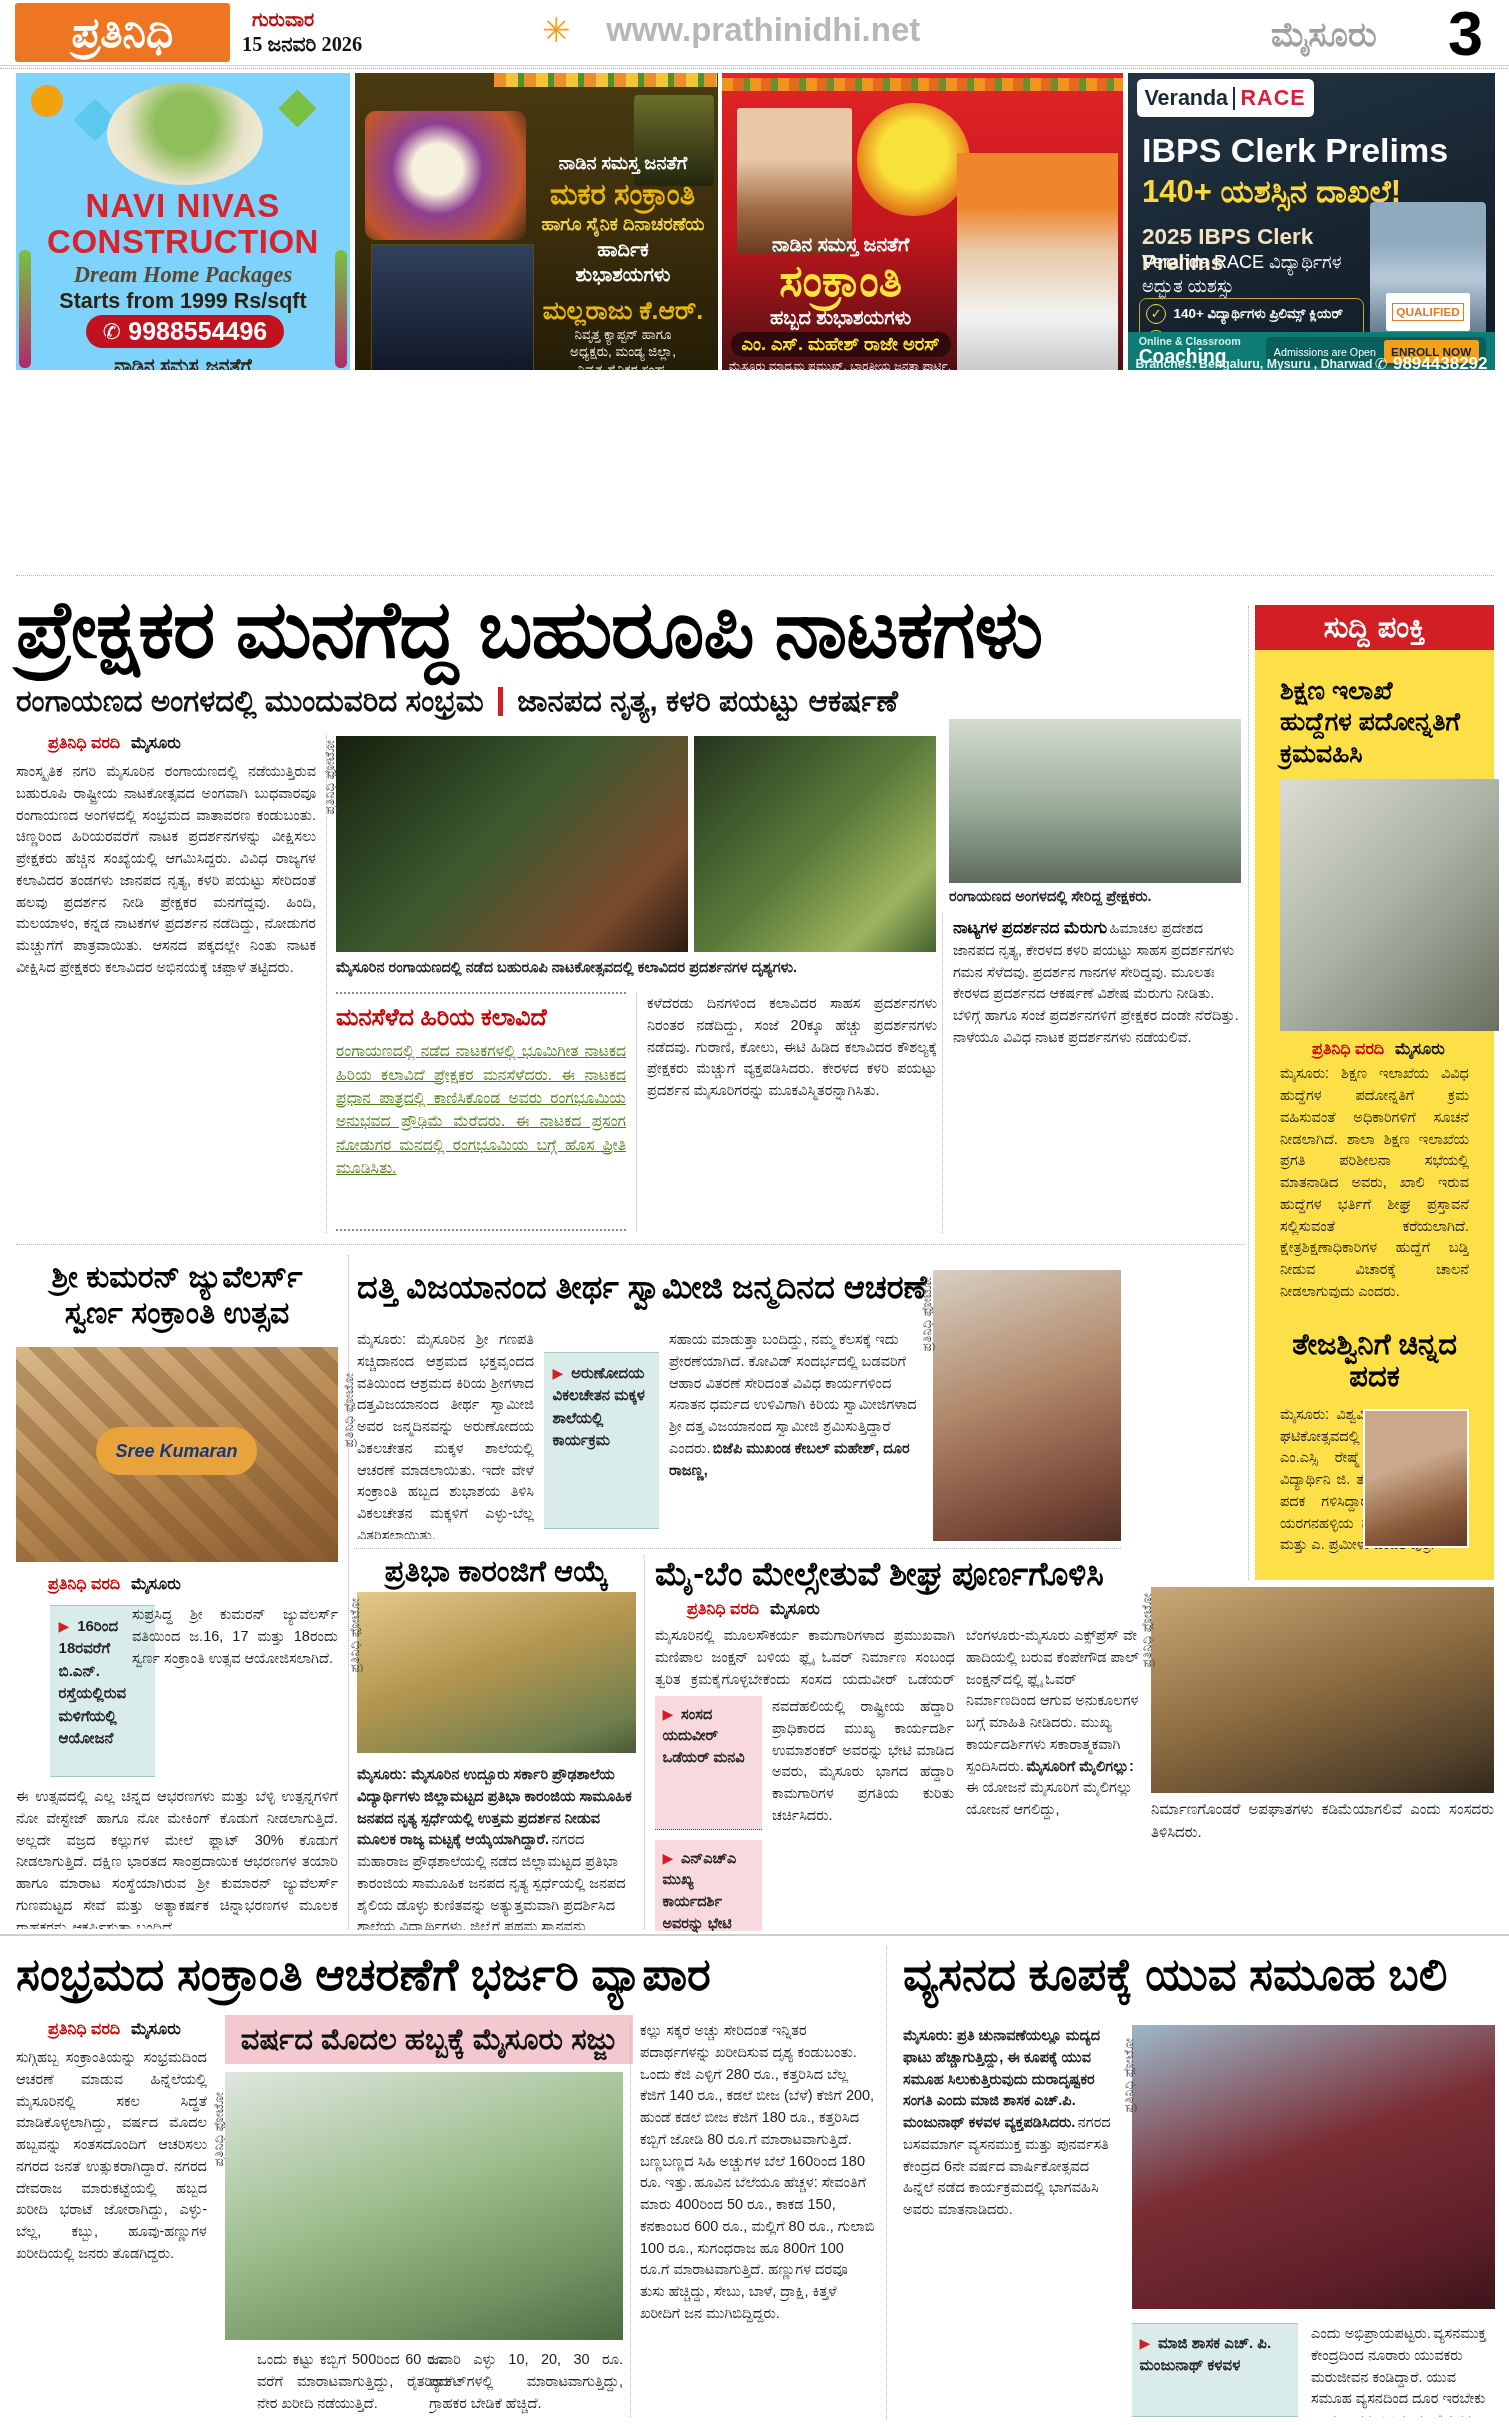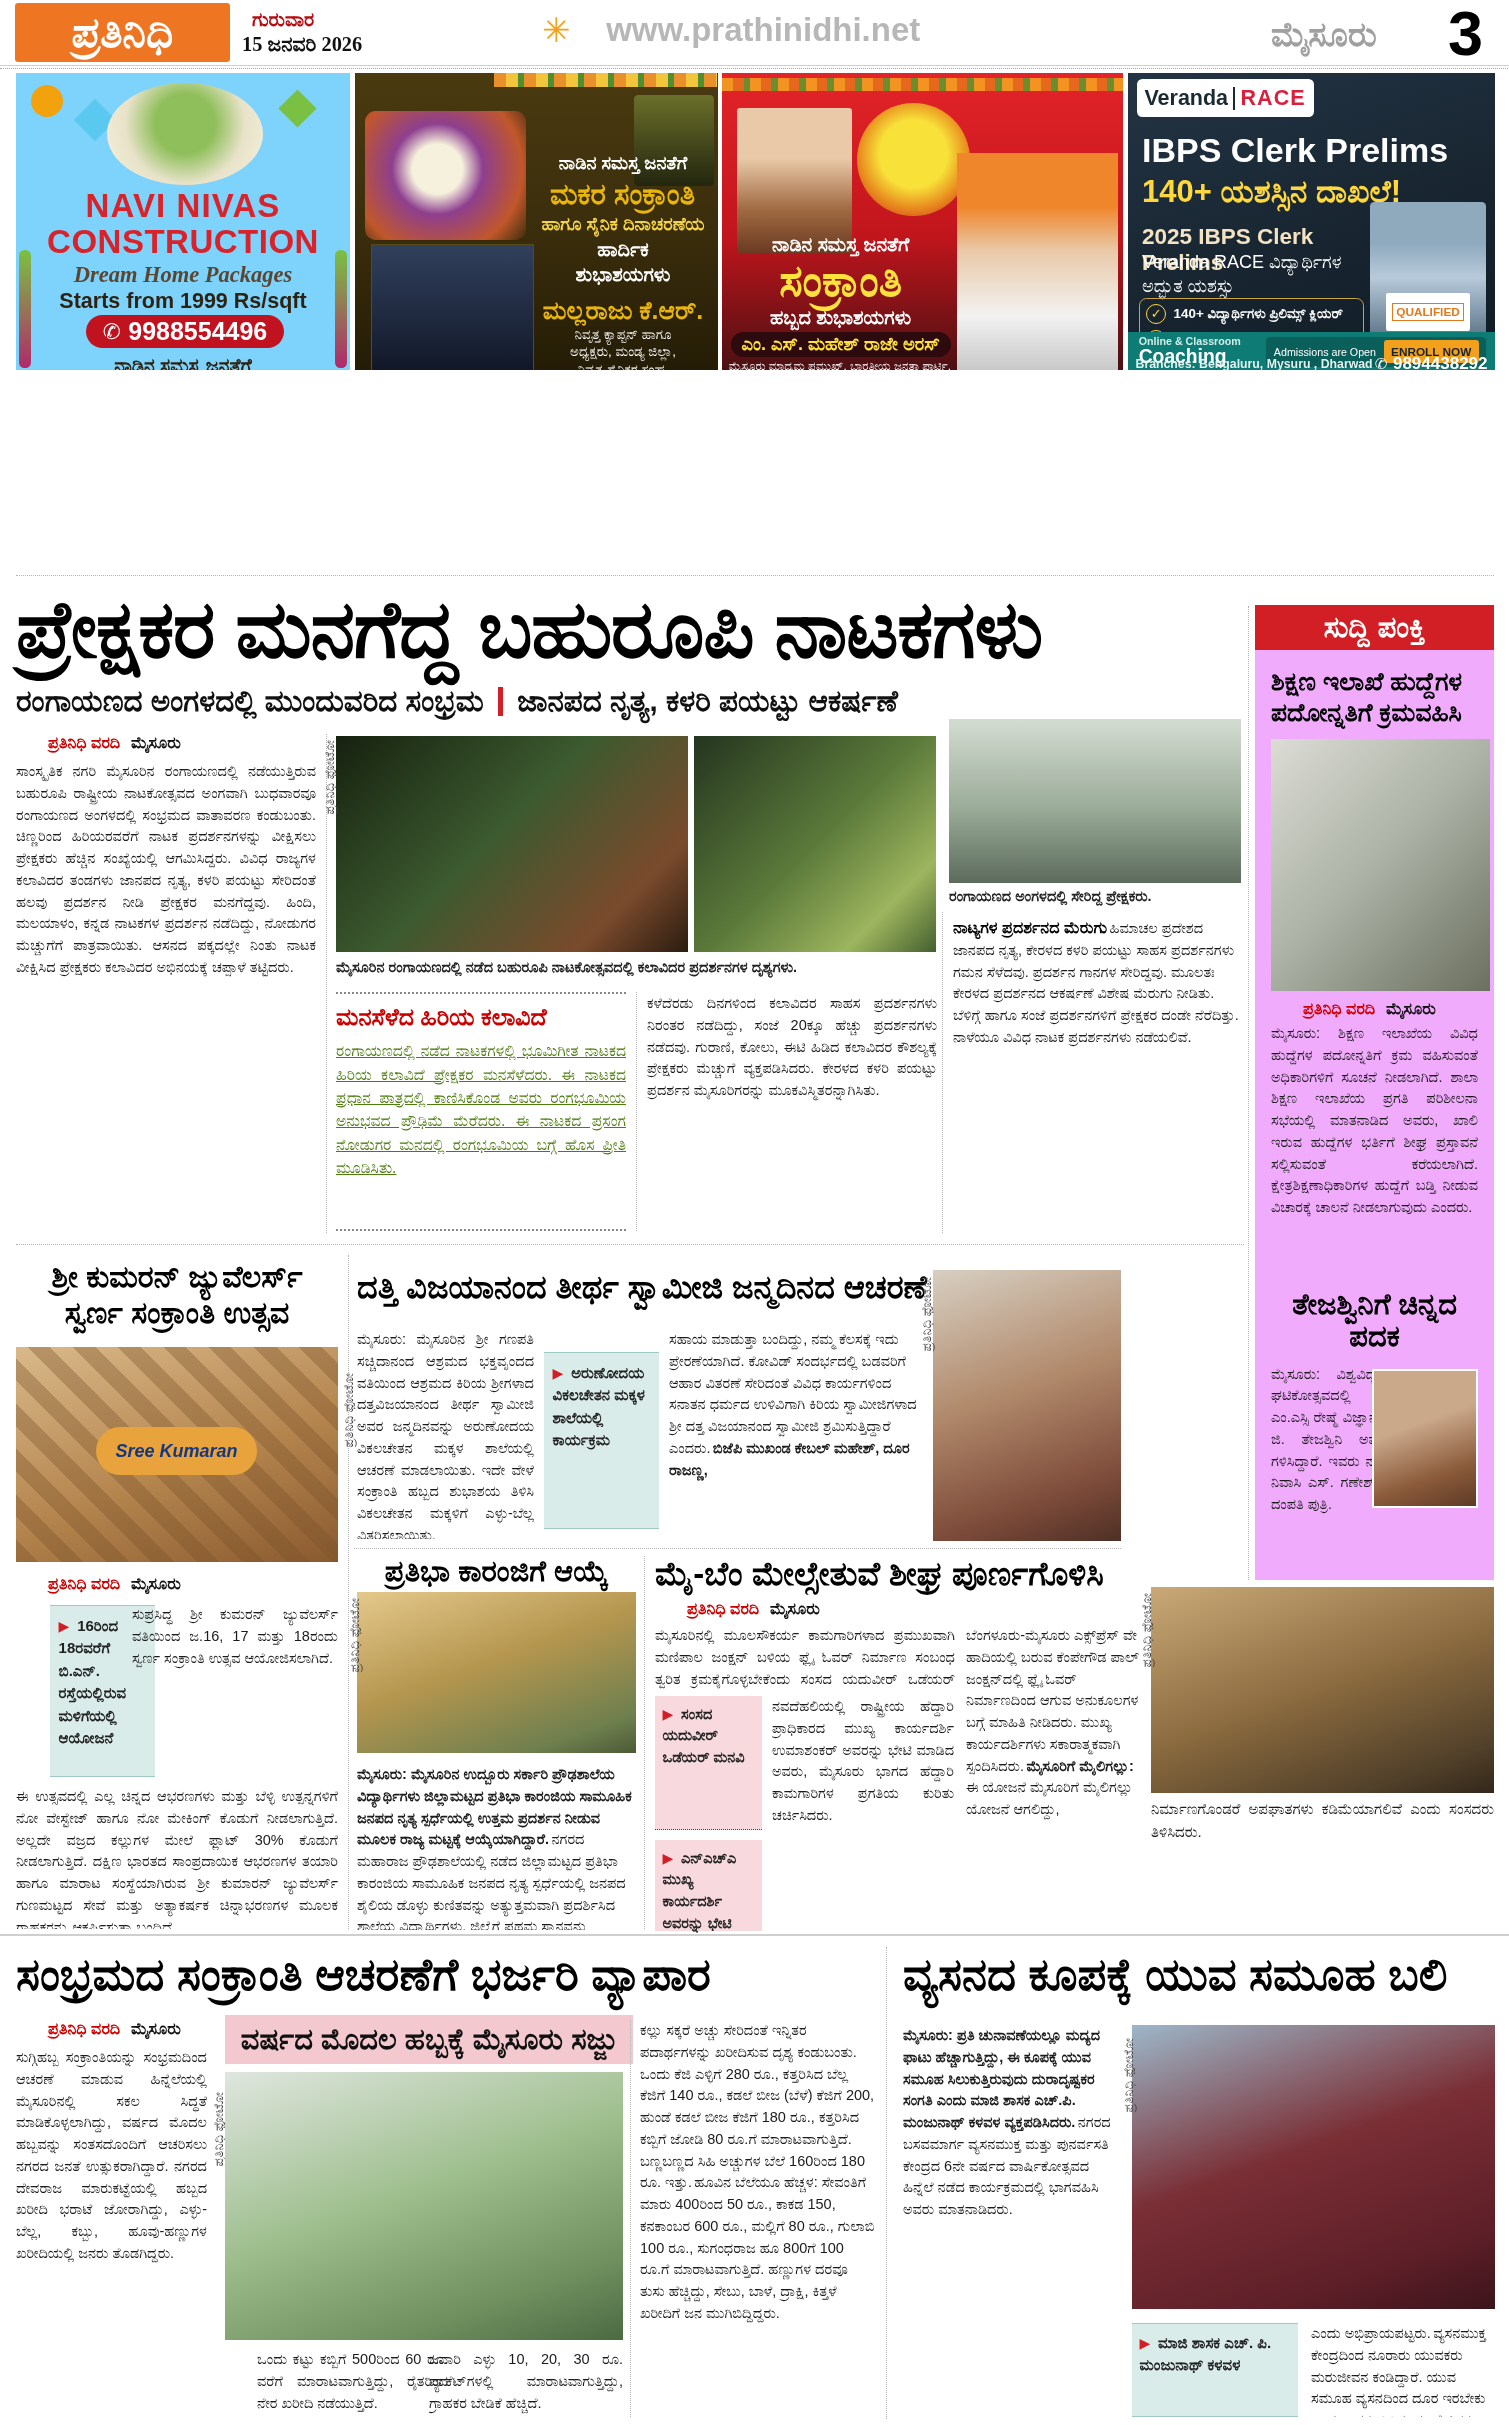--- a/index.html
+++ b/index.html
@@ -185,21 +185,21 @@
   <div class="vrule" style="left:942px;top:912px;height:321px;"></div>
   <div class="abs" style="left:953px;top:918px;width:290px;height:314px;overflow:hidden;">
     <span class="b" style="font-size:16px;color:#000;">ನಾಟ್ಯಗಳ ಪ್ರದರ್ಶನದ ಮೆರುಗು</span>
     <span class="bodytxt" style="display:inline;">ಹಿಮಾಚಲ ಪ್ರದೇಶದ ಜಾನಪದ ನೃತ್ಯ, ಕೇರಳದ ಕಳರಿ ಪಯಟ್ಟು ಸಾಹಸ ಪ್ರದರ್ಶನಗಳು ಗಮನ ಸೆಳೆದವು. ಪ್ರದರ್ಶನ ಗಾನಗಳ ಸೇರಿದ್ದವು. ಮೂಲತಃ ಕೇರಳದ ಪ್ರದರ್ಶನದ ಆಕರ್ಷಣೆ ವಿಶೇಷ ಮೆರುಗು ನೀಡಿತು. ಬೆಳಿಗ್ಗೆ ಹಾಗೂ ಸಂಜೆ ಪ್ರದರ್ಶನಗಳಿಗೆ ಪ್ರೇಕ್ಷಕರ ದಂಡೇ ನೆರೆದಿತ್ತು. ನಾಳೆಯೂ ವಿವಿಧ ನಾಟಕ ಪ್ರದರ್ಶನಗಳು ನಡೆಯಲಿವೆ.</span>
   </div>
 
   <div class="vrule" style="left:1248px;top:606px;height:974px;"></div>
   <div class="abs" style="left:1255px;top:605px;width:239px;height:45px;background:#d21f26;display:flex;align-items:center;justify-content:center;">
     <span class="b" style="color:#fff;font-size:29px;">ಸುದ್ದಿ ಪಂಕ್ತಿ</span>
   </div>
-  <div class="abs" style="left:1255px;top:650px;width:239px;height:930px;background:#f0abfc;box-sizing:border-box;padding:16px;">
+  <div class="abs" style="left:1255px;top:650px;width:239px;height:930px;background:#fde047;box-sizing:border-box;padding:25px;">
     <div class="headline" style="font-size:25px;line-height:1.25;margin-bottom:10.7px;">ಶಿಕ್ಷಣ ಇಲಾಖೆ ಹುದ್ದೆಗಳ ಪದೋನ್ನತಿಗೆ ಕ್ರಮವಹಿಸಿ</div>
     <div class="photo" style="position:relative;width:219px;height:252px;background:linear-gradient(135deg,#dcdcd4 0%,#aab1a4 50%,#6b705f 100%);margin-bottom:8.6px;"></div>
     <div class="byline" style="margin-bottom:5.4px;">
       <span class="ag">ಪ್ರತಿನಿಧಿ ವರದಿ</span>
       <span class="ct" style="margin-left:6.4px;">ಮೈಸೂರು</span>
     </div>
     <div class="bodytxt" style="height:252px;overflow:hidden;margin-bottom:14px;">ಮೈಸೂರು: ಶಿಕ್ಷಣ ಇಲಾಖೆಯ ವಿವಿಧ ಹುದ್ದೆಗಳ ಪದೋನ್ನತಿಗೆ ಕ್ರಮ ವಹಿಸುವಂತೆ ಅಧಿಕಾರಿಗಳಿಗೆ ಸೂಚನೆ ನೀಡಲಾಗಿದೆ. ಶಾಲಾ ಶಿಕ್ಷಣ ಇಲಾಖೆಯ ಪ್ರಗತಿ ಪರಿಶೀಲನಾ ಸಭೆಯಲ್ಲಿ ಮಾತನಾಡಿದ ಅವರು, ಖಾಲಿ ಇರುವ ಹುದ್ದೆಗಳ ಭರ್ತಿಗೆ ಶೀಘ್ರ ಪ್ರಸ್ತಾವನೆ ಸಲ್ಲಿಸುವಂತೆ ಕರೆಯಲಾಗಿದೆ. ಕ್ಷೇತ್ರಶಿಕ್ಷಣಾಧಿಕಾರಿಗಳ ಹುದ್ದೆಗೆ ಬಡ್ತಿ ನೀಡುವ ವಿಚಾರಕ್ಕೆ ಚಾಲನೆ ನೀಡಲಾಗುವುದು ಎಂದರು.</div>
     <div class="headline c" style="font-size:29px;margin-bottom:10.7px;">ತೇಜಶ್ವಿನಿಗೆ ಚಿನ್ನದ ಪದಕ</div>
     <div style="position:relative;">
       <div class="photo" style="position:absolute;right:0;top:5.4px;width:102px;height:135px;background:linear-gradient(160deg,#caa88a 0 40%,#8a5a3a 75%,#5e3a26 100%);border:2.1px solid #fff;"></div>

